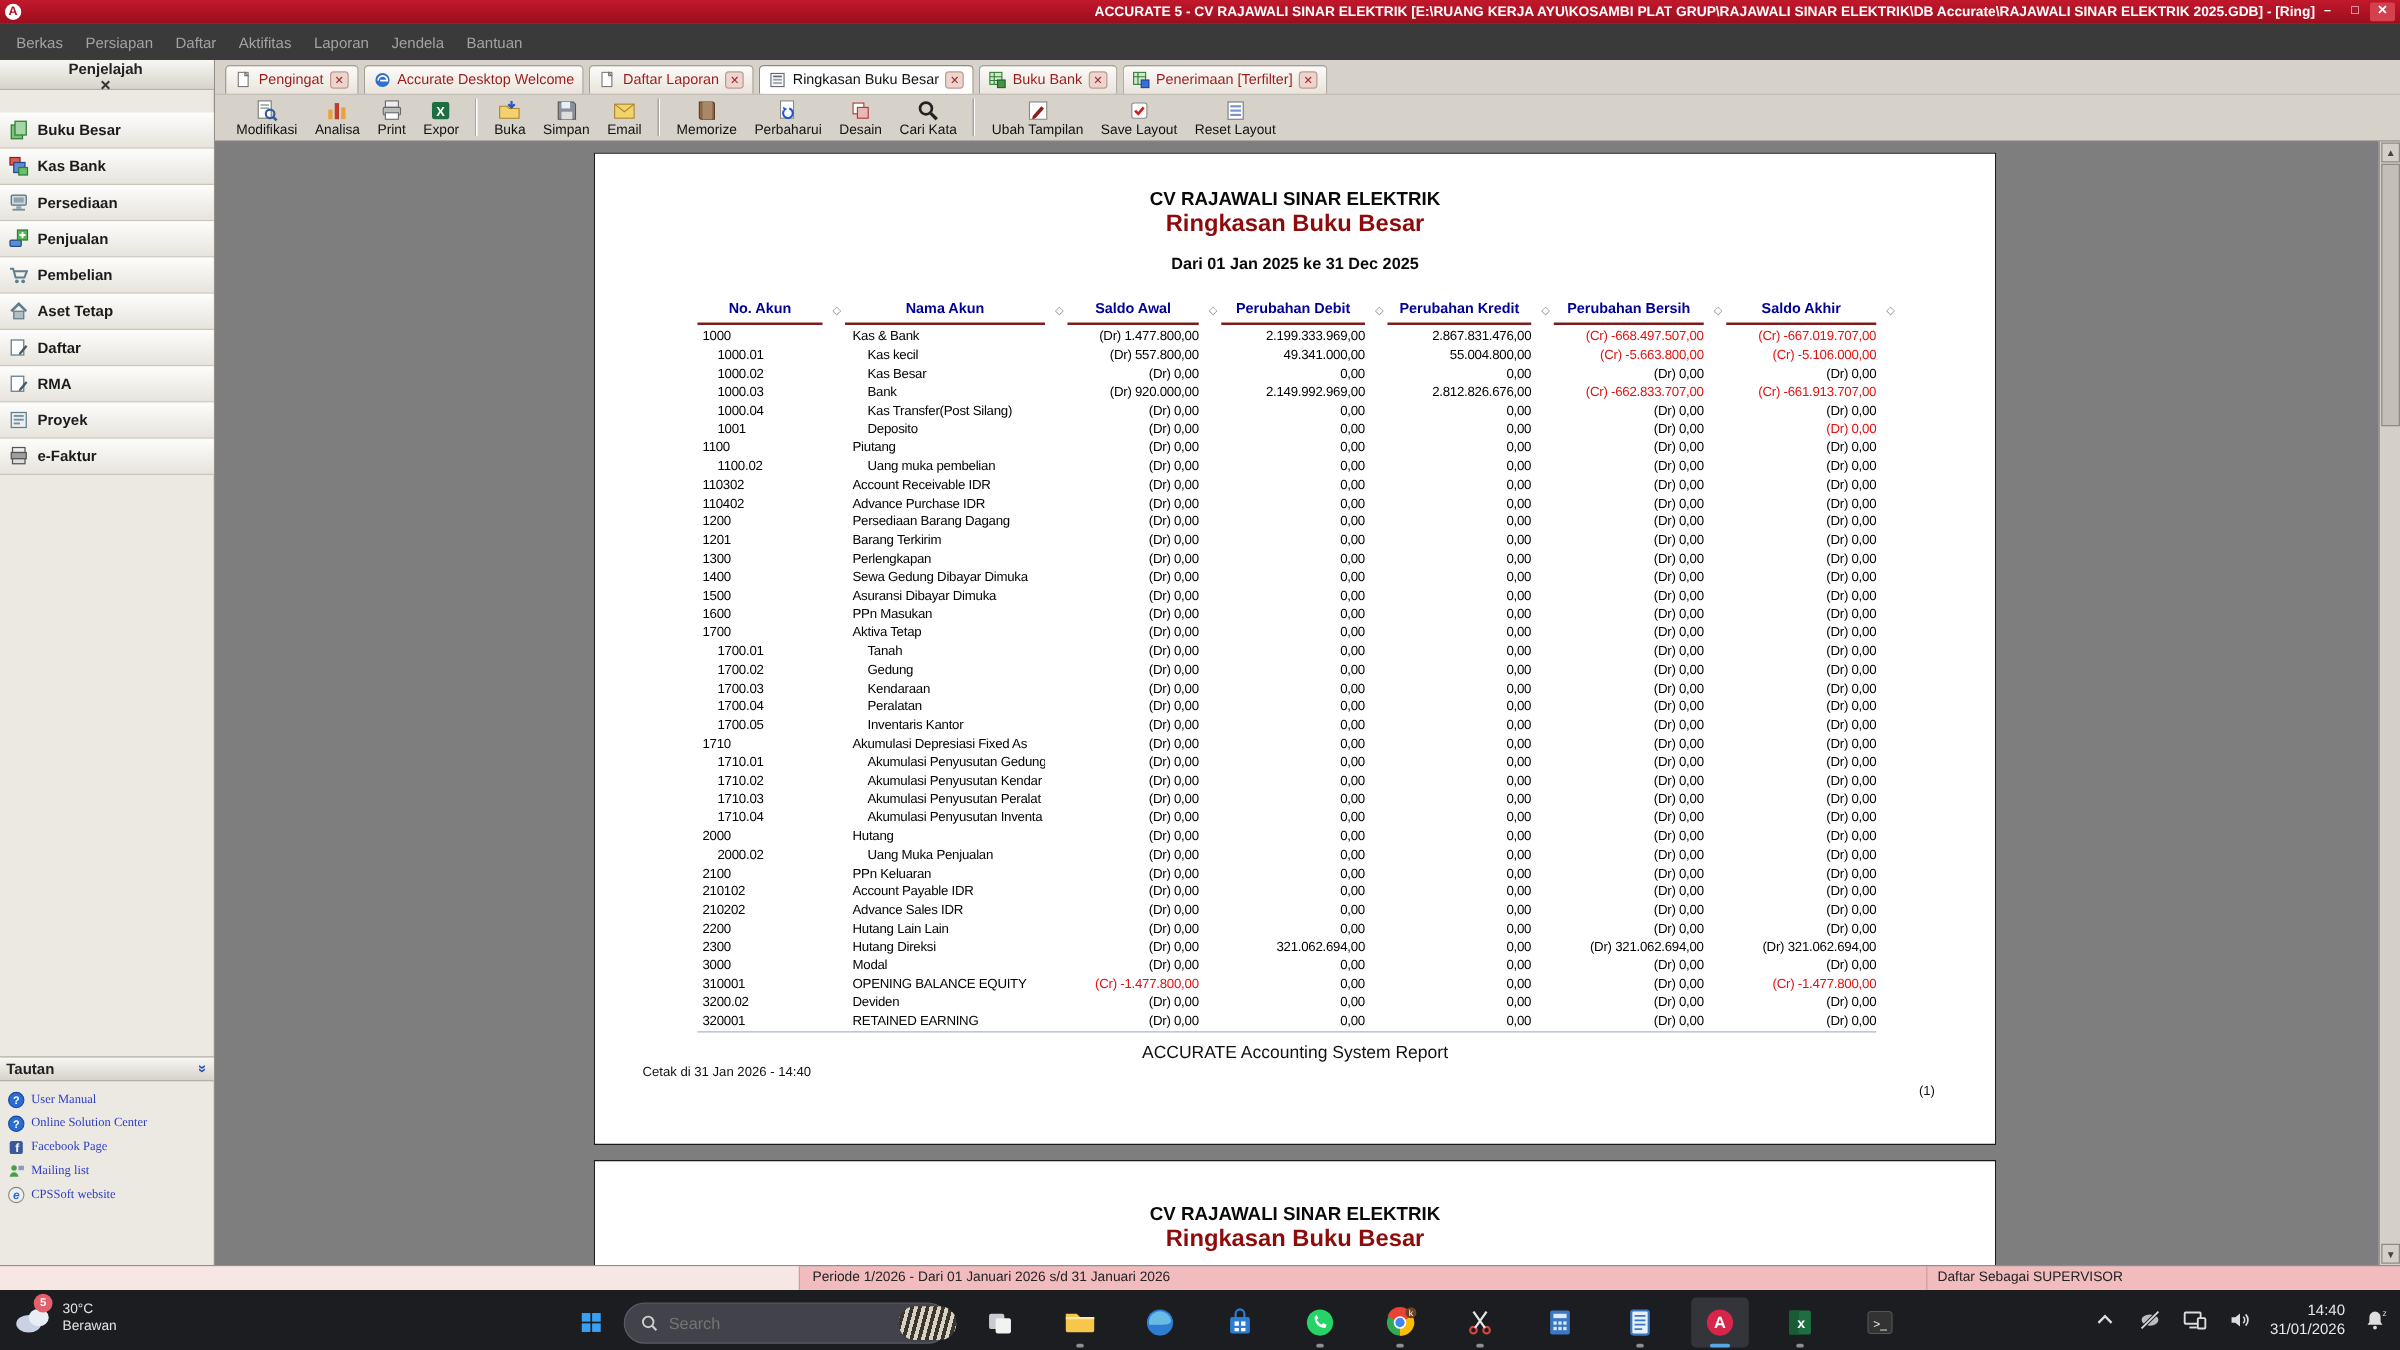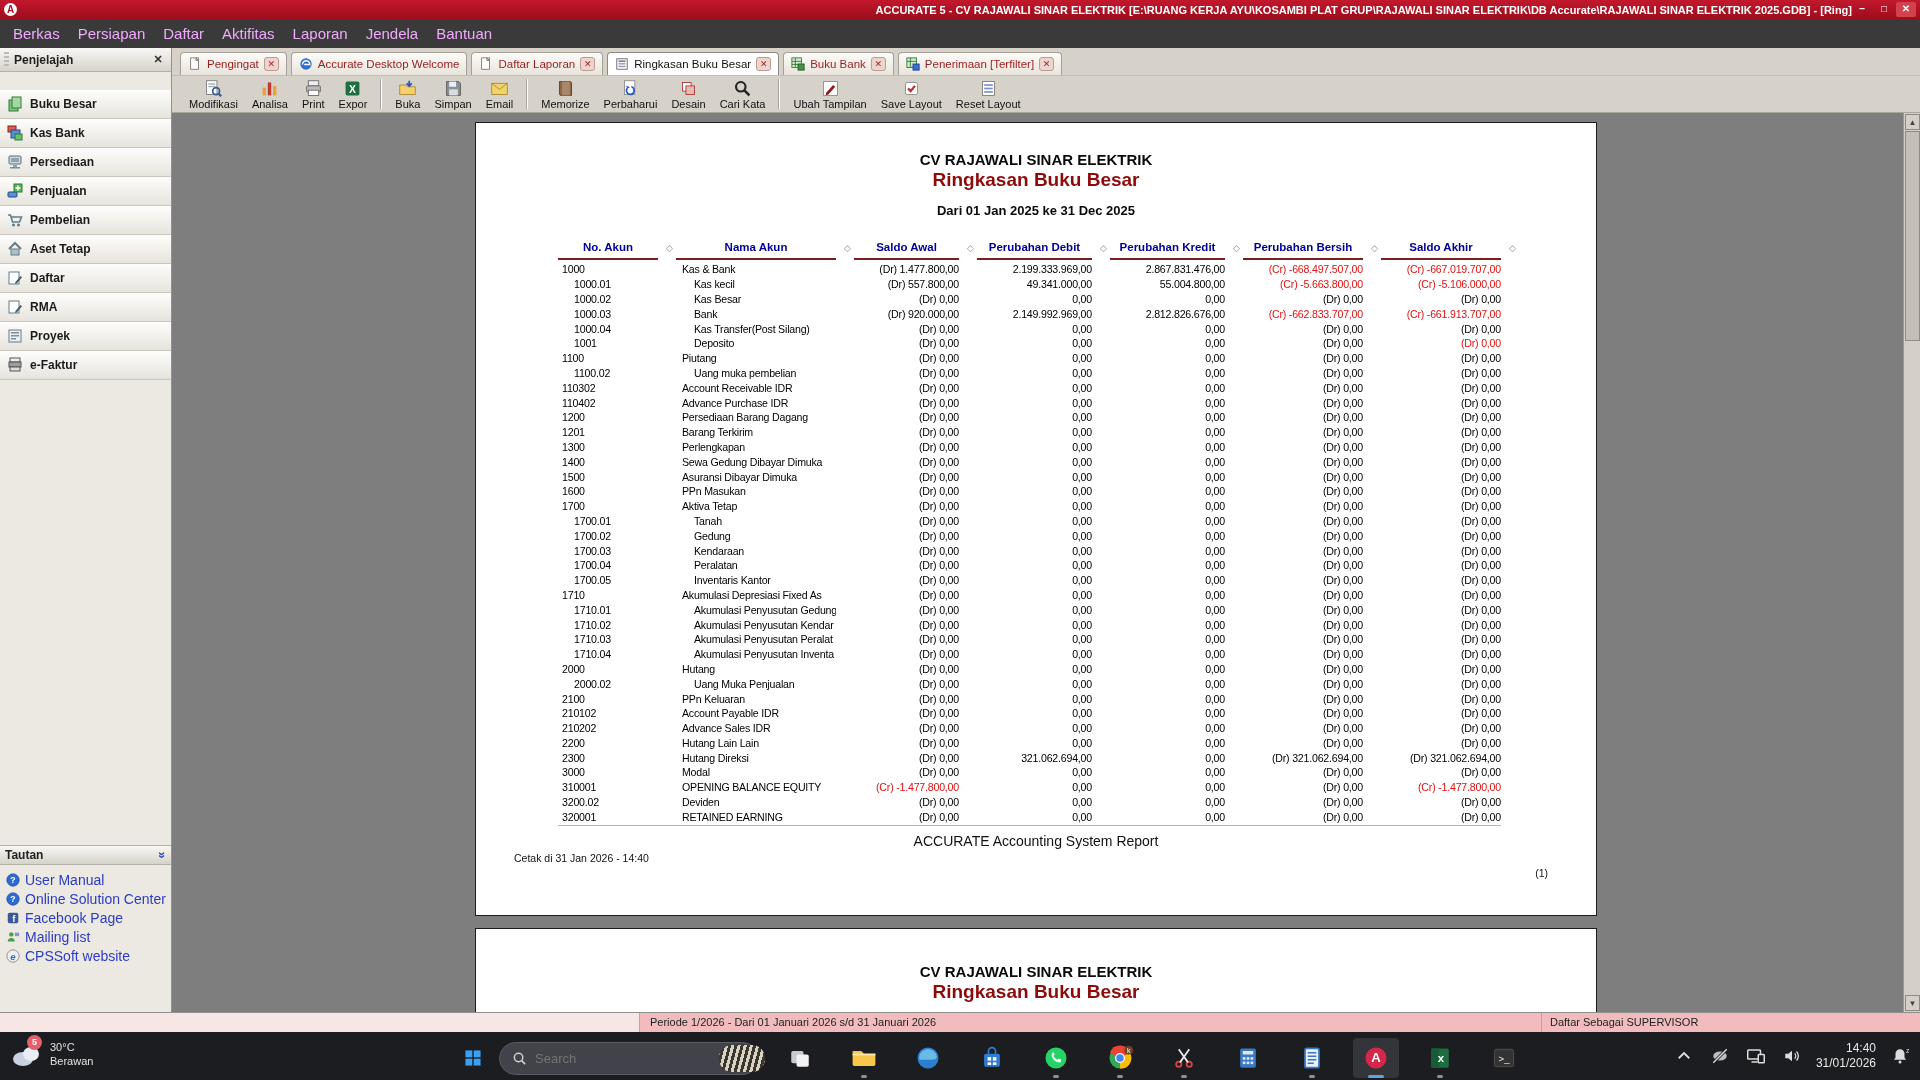--- a/index.html
+++ b/index.html
@@ -14,44 +14,44 @@
   .app-logo { width:13px; height:13px; border-radius:50%; background:#fff; color:#b01020;
     font-size:10px; font-weight:bold; text-align:center; line-height:13px; margin-right:5px; flex:none;}
   .titlebar .wtitle { white-space:nowrap; overflow:hidden; flex:1;text-align:right; }
   .win-btns { display:flex; gap:2px; flex:none; }
   .win-btn { width:20px; height:15px; color:#fff; font-size:10px; line-height:14px; text-align:center; }
   .win-btn.close { background:#d3414d; border-radius:2px; }
 
   
   .menubar { position:absolute; left:0; top:19px; right:0; height:29px; background:#3a3a3a;
     display:flex; align-items:center; padding-left:4px; }
-  .menu-item { color:#f0abfc; font-size:15px; padding:4px 9px; }
+  .menu-item { color:#a3a3a3; font-size:12px; padding:4px 9px; }
 
   
   .sidebar { position:absolute; left:0; top:48px; width:172px; bottom:68px;
     background:#ece9e2; border-right:1px solid #94908a; }
   .panel-header { height:24px; background:linear-gradient(#f8f7f4,#d7d3cb);
-    border-bottom:1px solid #b5b1a9; display:flex; align-items:center; padding:0 6px 0 4px; }
+    border-bottom:1px solid #b5b1a9; display:flex; align-items:center; padding:0 6px 0 4px;flex-direction:column; }
   .grip { width:5px; height:16px; margin-right:5px;
     background:repeating-linear-gradient(#bbb 0 2px, transparent 2px 4px); }
   .panel-title { font-weight:bold; font-size:12px; color:#222; flex:1; }
   .panel-x { font-size:11px; font-weight:bold; color:#333; width:14px; text-align:center; }
   .side-items { position:absolute; left:0; right:0; top:42px; }
   .side-item { height:29px; display:flex; align-items:center; gap:7px; padding-left:7px;
     background:linear-gradient(#fdfdfc,#e7e4dd); border-bottom:1px solid #c9c5bd; }
   .side-item .icon { width:16px; height:16px; flex:none; }
   .side-item .slabel { font-weight:bold; font-size:12px; color:#1b1b1b; }
   .tautan-header { position:absolute; left:0; right:0; top:797px; height:20px;
     background:linear-gradient(#f8f7f4,#d7d3cb); border-top:1px solid #b5b1a9; border-bottom:1px solid #b5b1a9;
     display:flex; align-items:center; padding:0 5px; }
   .tautan-header .chev { color:#2b4db8; font-weight:bold; transform:rotate(90deg); font-size:12px; }
   .side-links { position:absolute; left:6px; right:0; top:822px; }
   .side-link { height:19px; display:flex; align-items:center; gap:5px; }
   .side-link .icon { width:14px; height:14px; flex:none; }
-  .side-link .llabel { font-size:14px; color:#2b3cc4; }
+  .side-link .llabel { font-size:10px; color:#2b3cc4;font-family:Liberation Serif, serif; }
 
   
   .tabbar { position:absolute; left:172px; top:48px; right:0; height:28px; background:#d6d2ca;
     display:flex; align-items:flex-end; padding-left:8px; border-bottom:1px solid #c2beb6; }
   .tab { height:23px; display:flex; align-items:center; gap:5px; padding:0 7px; margin-right:4px;
     border:1px solid #a59f95; border-bottom:none; border-radius:4px 4px 0 0;
     background:linear-gradient(#fcfbf9,#e9e4db); color:#9c1c1c; font-size:11.5px; white-space:nowrap; }
   .tab.active { background:#fff; color:#111; border-color:#8f897f; }
   .tab .icon { width:14px; height:14px; flex:none; }
   .tab .tclose { width:15px; height:14px; border:1px solid #c09a90; background:#ecd5cc;

